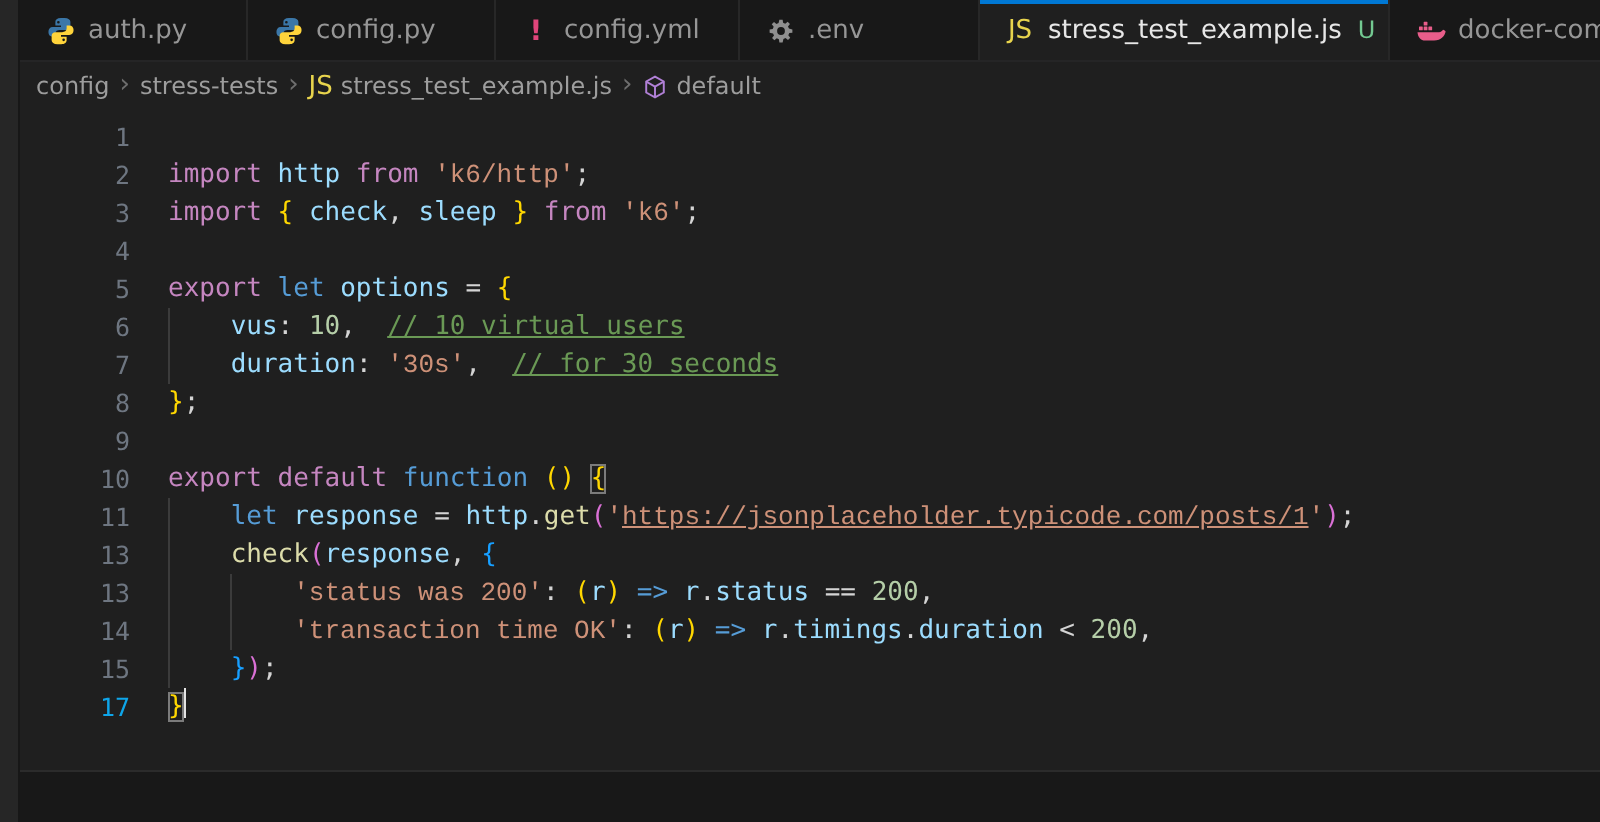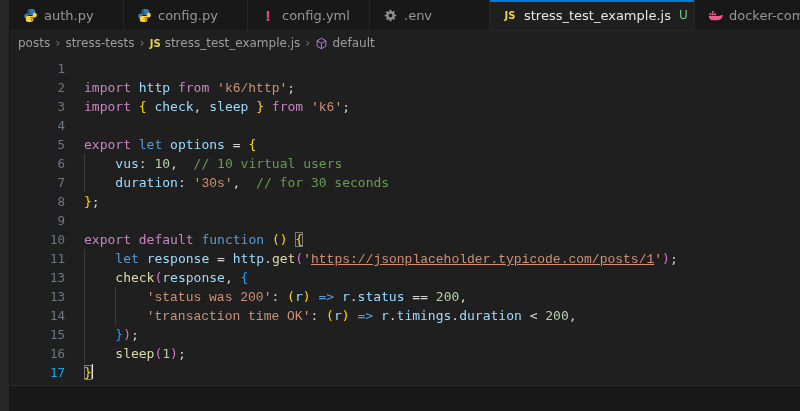--- a/index.html
+++ b/index.html
@@ -20,21 +20,21 @@
          border-right:1px solid #272727; color:#969696; font-size:13px;
          position:relative; flex:none; cursor:pointer; white-space:nowrap; overflow:hidden; }
   .tab:nth-child(1){ width:114px; } .tab:nth-child(2){ width:124px; }
   .tab:nth-child(3){ width:122px; } .tab:nth-child(4){ width:120px; }
   .tab:nth-child(5){ width:205px; } .tab:nth-child(6){ flex:1; border-right:none; }
   .tab.active { background:var(--editor-bg); color:#e7e7e7; border-bottom:1px solid var(--editor-bg); margin-bottom:-1px; }
   .tab.active::before { content:""; position:absolute; left:0; top:0; right:0; height:2px;
                         background:var(--accent-blue); }
   .tab .ticon { width:16px; height:16px; flex:none; display:flex; align-items:center;
                 justify-content:center; }
-  .js-badge { color:var(--js-yellow); font-weight:bold; font-size:10px; letter-spacing:0; }
+  .js-badge { color:var(--js-yellow); font-weight:normal; font-size:13px; letter-spacing:0; }
   .yml-bang { color:var(--yml-pink); font-weight:bold; font-size:14px; }
   .git-u { color:var(--git-green); font-size:12px; margin-left:2px; }
 
   
   .crumbs { height:24px; flex:none; display:flex; align-items:center; gap:4px;
             padding-left:8px; font-size:12px; color:#9d9d9d; background:var(--editor-bg); }
   .crumb { display:flex; align-items:center; gap:4px; cursor:pointer; }
   .crumb-sep { color:#6e6e6e; font-size:13px; line-height:12px; padding:0 1px; }
   .crumb .cicon { display:flex; align-items:center; justify-content:center; }
 
@@ -43,21 +43,21 @@
             font-size:13px; }
   .line { display:flex; height:19px; line-height:19px; }
   .lnum { width:55px; flex:none; text-align:right; color:var(--lnum-fg);
           font-size:12.5px; cursor:pointer; }
   .line.active .lnum { color:#0ea5e9; }
   .lbody { margin-left:19px; position:relative; white-space:pre; flex:1; cursor:text; }
   .guide { position:absolute; top:0; bottom:0; width:1px; background:var(--guide); }
   .tk-kw  { color:var(--c-kw); }  .tk-decl{ color:var(--c-decl);text-align:center; }
   .tk-var { color:var(--c-var); } .tk-fn  { color:var(--c-fn); }
   .tk-str { color:var(--c-str);font-family:Liberation Mono, monospace; } .tk-num { color:var(--c-num); }
-  .tk-com { color:var(--c-com); } .tk-pun { color:var(--c-pun); }
+  .tk-com { color:var(--c-com);text-decoration:underline; } .tk-pun { color:var(--c-pun); }
   .tk-b1  { color:var(--c-b1); }  .tk-b2  { color:var(--c-b2); }
   .tk-b3  { color:var(--c-b3); }
   .u { text-decoration:underline; }
   .box { outline:1px solid #7b7b7b; outline-offset:-1px; }
   .caret { display:inline-block; width:1.5px; height:15px; background:#e4e4e4;
            vertical-align:-2px; }
 
   
   .panel { height:26px; flex:none; background:var(--tabbar-bg); border-top:1px solid #2b2b2b; }
 </style>
@@ -115,21 +115,21 @@
               <rect x="6.6" y="5.6" width="2" height="2" rx=".3"></rect>
               <rect x="4.1" y="3.1" width="2" height="2" rx=".3"></rect>
               <path d="M.8 8.6h11.5c1-.1 1.8-.7 2.1-1.3.7.1 1.2.5 1.4 1-.4 2.3-2.3 4.8-6.2 4.8H4.9C2.5 13.1 1 11.2.8 8.6z"></path>
             </svg>
           </span>
           <span>docker-comp</span>
         </div>
       </div>
     <div class="crumbs">
         <span class="crumb">
-          <span>posts</span>
+          <span>config</span>
         </span>
         <span class="crumb-sep">›</span>
         <span class="crumb">
           <span>stress-tests</span>
         </span>
         <span class="crumb-sep">›</span>
         <span class="crumb">
           <span class="ticon cicon">
             <span class="js-badge">JS</span>
           </span>
@@ -200,24 +200,20 @@
           <span class="lbody"><i class="guide" style="left: 0px;"></i><i class="guide" style="left: 31px;"></i><span class="tk-pun">        </span><span class="tk-str">'status was 200'</span><span class="tk-pun">: </span><span class="tk-b1">(</span><span class="tk-var">r</span><span class="tk-b1">)</span><span class="tk-decl"> =&gt; </span><span class="tk-var">r</span><span class="tk-pun">.</span><span class="tk-var">status</span><span class="tk-pun"> == </span><span class="tk-num">200</span><span class="tk-pun">,</span></span>
         </div>
         <div class="line">
           <span class="lnum">14</span>
           <span class="lbody"><i class="guide" style="left: 0px;"></i><i class="guide" style="left: 31px;"></i><span class="tk-pun">        </span><span class="tk-str">'transaction time OK'</span><span class="tk-pun">: </span><span class="tk-b1">(</span><span class="tk-var">r</span><span class="tk-b1">)</span><span class="tk-decl"> =&gt; </span><span class="tk-var">r</span><span class="tk-pun">.</span><span class="tk-var">timings</span><span class="tk-pun">.</span><span class="tk-var">duration</span><span class="tk-pun"> &lt; </span><span class="tk-num">200</span><span class="tk-pun">,</span></span>
         </div>
         <div class="line">
           <span class="lnum">15</span>
           <span class="lbody"><i class="guide" style="left: 0px;"></i><span class="tk-pun">    </span><span class="tk-b3">}</span><span class="tk-b2">)</span><span class="tk-pun">;</span></span>
         </div>
-        <div class="line">
-          <span class="lnum">16</span>
-          <span class="lbody"><i class="guide" style="left: 0px;"></i><span class="tk-pun">    </span><span class="tk-fn">sleep</span><span class="tk-b2">(</span><span class="tk-num">1</span><span class="tk-b2">)</span><span class="tk-pun">;</span></span>
-        </div>
         <div class="line active">
           <span class="lnum">17</span>
           <span class="lbody"><span class="tk-b1 box">}</span><i class="caret"></i></span>
         </div>
       </div>
     <div class="panel"></div>
   </div>
 </div>
 
 </body></html>

